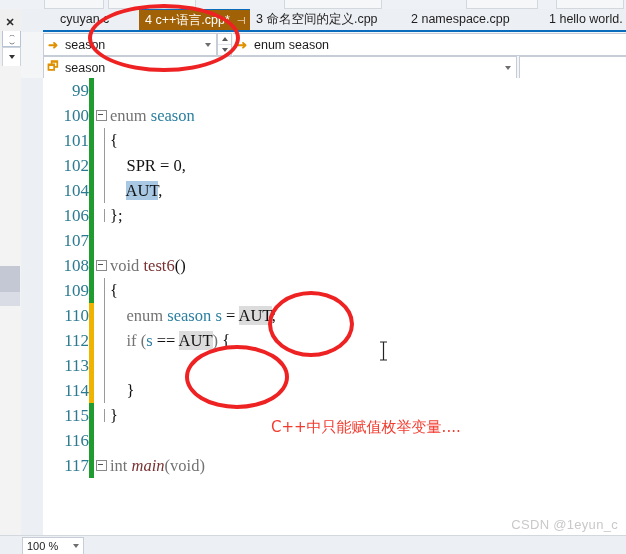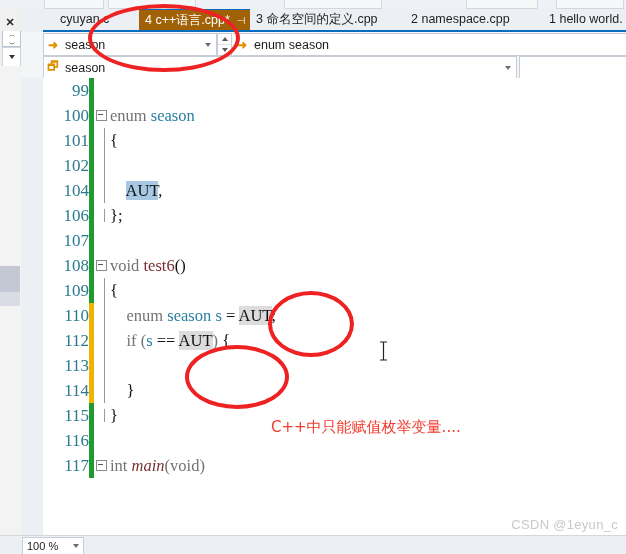--- a/index.html
+++ b/index.html
@@ -391,20 +391,21 @@
         </span>
       <span class="code-text">{</span>
     </div>
 
     <div class="code-line">
       <span class="lineno">102</span>
       <span class="changebar cb-green"></span>
       <span class="fold">
           <span class="fold-line"></span>
         </span>
+      <span class="code-text">    <span>SPR</span> <span>=</span> <span class="num">0</span><span>,</span></span>
     </div>
 
 
     <div class="code-line">
       <span class="lineno">104</span>
       <span class="changebar cb-green"></span>
       <span class="fold">
           <span class="fold-line"></span>
         </span>
       <span class="code-text">    <span class="sel-blue">AUT</span><span>,</span></span>

